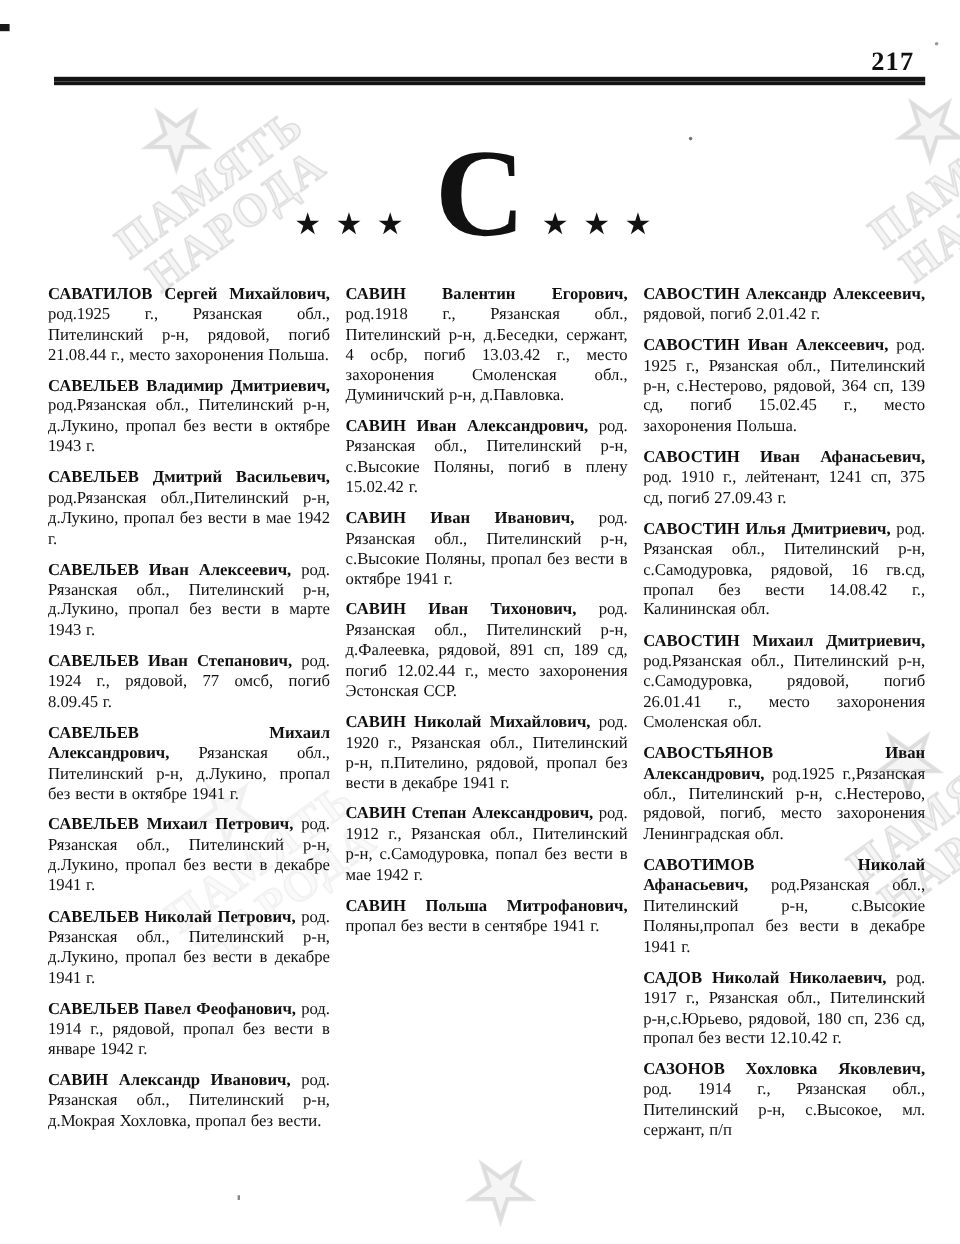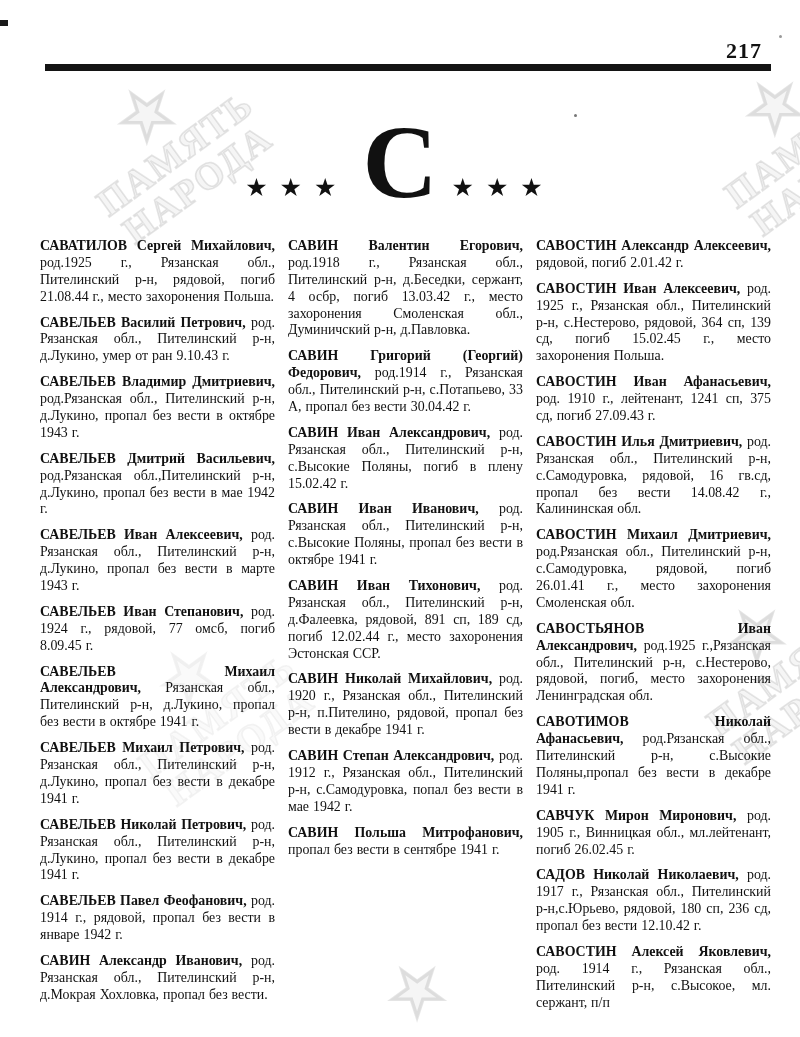--- a/index.html
+++ b/index.html
@@ -117,47 +117,44 @@
 
   <div class="section-header">
     <span class="stars left">★★★</span>
     <span class="section-letter">С</span>
     <span class="stars right">★★★</span>
   </div>
 
   <div class="columns">
     <div class="col">
         <p class="entry"><span class="entry-name">САВАТИЛОВ Сергей Михайлович,</span> <span>род.1925 г., Рязанская обл., Пителинский р-н, рядовой, погиб 21.08.44 г., место захоронения Польша.</span></p>
-        <p class="entry"><span class="entry-name">САВЕЛЬЕВ Василий Петрович,</span> <span>род. Рязанская обл., Пителинский р-н, д.Лукино, умер от ран 9.10.43 г.</span></p>
         <p class="entry"><span class="entry-name">САВЕЛЬЕВ Владимир Дмитриевич,</span> <span>род.Рязанская обл., Пителинский р-н, д.Лукино, пропал без вести в октябре 1943 г.</span></p>
         <p class="entry"><span class="entry-name">САВЕЛЬЕВ Дмитрий Васильевич,</span> <span>род.Рязанская обл.,Пителинский р-н, д.Лукино, пропал без вести в мае 1942 г.</span></p>
         <p class="entry"><span class="entry-name">САВЕЛЬЕВ Иван Алексеевич,</span> <span>род. Рязанская обл., Пителинский р-н, д.Лукино, пропал без вести в марте 1943 г.</span></p>
         <p class="entry"><span class="entry-name">САВЕЛЬЕВ Иван Степанович,</span> <span>род. 1924 г., рядовой, 77 омсб, погиб 8.09.45 г.</span></p>
         <p class="entry"><span class="entry-name">САВЕЛЬЕВ Михаил Александрович,</span> <span>Рязанская обл., Пителинский р-н, д.Лукино, пропал без вести в октябре 1941 г.</span></p>
         <p class="entry"><span class="entry-name">САВЕЛЬЕВ Михаил Петрович,</span> <span>род. Рязанская обл., Пителинский р-н, д.Лукино, пропал без вести в декабре 1941 г.</span></p>
         <p class="entry"><span class="entry-name">САВЕЛЬЕВ Николай Петрович,</span> <span>род. Рязанская обл., Пителинский р-н, д.Лукино, пропал без вести в декабре 1941 г.</span></p>
         <p class="entry"><span class="entry-name">САВЕЛЬЕВ Павел Феофанович,</span> <span>род. 1914 г., рядовой, пропал без вести в январе 1942 г.</span></p>
         <p class="entry"><span class="entry-name">САВИН Александр Иванович,</span> <span>род. Рязанская обл., Пителинский р-н, д.Мокрая Хохловка, пропал без вести.</span></p>
       </div>
     <div class="col">
         <p class="entry"><span class="entry-name">САВИН Валентин Егорович,</span> <span>род.1918 г., Рязанская обл., Пителинский р-н, д.Беседки, сержант, 4 осбр, погиб 13.03.42 г., место захоронения Смоленская обл., Думиничский р-н, д.Павловка.</span></p>
-        <p class="entry"><span class="entry-name">САВИН Григорий (Георгий) Федорович,</span> <span>род.1914 г., Рязанская обл., Пителинский р-н, с.Потапьево, 33 А, пропал без вести 30.04.42 г.</span></p>
         <p class="entry"><span class="entry-name">САВИН Иван Александрович,</span> <span>род. Рязанская обл., Пителинский р-н, с.Высокие Поляны, погиб в плену 15.02.42 г.</span></p>
         <p class="entry"><span class="entry-name">САВИН Иван Иванович,</span> <span>род. Рязанская обл., Пителинский р-н, с.Высокие Поляны, пропал без вести в октябре 1941 г.</span></p>
         <p class="entry"><span class="entry-name">САВИН Иван Тихонович,</span> <span>род. Рязанская обл., Пителинский р-н, д.Фалеевка, рядовой, 891 сп, 189 сд, погиб 12.02.44 г., место захоронения Эстонская ССР.</span></p>
         <p class="entry"><span class="entry-name">САВИН Николай Михайлович,</span> <span>род. 1920 г., Рязанская обл., Пителинский р-н, п.Пителино, рядовой, пропал без вести в декабре 1941 г.</span></p>
         <p class="entry"><span class="entry-name">САВИН Степан Александрович,</span> <span>род. 1912 г., Рязанская обл., Пителинский р-н, с.Самодуровка, попал без вести в мае 1942 г.</span></p>
         <p class="entry"><span class="entry-name">САВИН Польша Митрофанович,</span> <span>пропал без вести в сентябре 1941 г.</span></p>
       </div>
     <div class="col">
         <p class="entry"><span class="entry-name">САВОСТИН Александр Алексеевич,</span> <span>рядовой, погиб 2.01.42 г.</span></p>
         <p class="entry"><span class="entry-name">САВОСТИН Иван Алексеевич,</span> <span>род. 1925 г., Рязанская обл., Пителинский р-н, с.Нестерово, рядовой, 364 сп, 139 сд, погиб 15.02.45 г., место захоронения Польша.</span></p>
         <p class="entry"><span class="entry-name">САВОСТИН Иван Афанасьевич,</span> <span>род. 1910 г., лейтенант, 1241 сп, 375 сд, погиб 27.09.43 г.</span></p>
         <p class="entry"><span class="entry-name">САВОСТИН Илья Дмитриевич,</span> <span>род. Рязанская обл., Пителинский р-н, с.Самодуровка, рядовой, 16 гв.сд, пропал без вести 14.08.42 г., Калининская обл.</span></p>
         <p class="entry"><span class="entry-name">САВОСТИН Михаил Дмитриевич,</span> <span>род.Рязанская обл., Пителинский р-н, с.Самодуровка, рядовой, погиб 26.01.41 г., место захоронения Смоленская обл.</span></p>
         <p class="entry"><span class="entry-name">САВОСТЬЯНОВ Иван Александрович,</span> <span>род.1925 г.,Рязанская обл., Пителинский р-н, с.Нестерово, рядовой, погиб, место захоронения Ленинградская обл.</span></p>
         <p class="entry"><span class="entry-name">САВОТИМОВ Николай Афанасьевич,</span> <span>род.Рязанская обл., Пителинский р-н, с.Высокие Поляны,пропал без вести в декабре 1941 г.</span></p>
-        <p class="entry"><span class="entry-name">САВЧУК Мирон Миронович,</span> <span>род. 1905 г., Винницкая обл., мл.лейтенант, погиб 26.02.45 г.</span></p>
         <p class="entry"><span class="entry-name">САДОВ Николай Николаевич,</span> <span>род. 1917 г., Рязанская обл., Пителинский р-н,с.Юрьево, рядовой, 180 сп, 236 сд, пропал без вести 12.10.42 г.</span></p>
-        <p class="entry"><span class="entry-name">САВОСТИН Алексей Яковлевич,</span> <span>род. 1914 г., Рязанская обл., Пителинский р-н, с.Высокое, мл. сержант,  п/п</span></p>
+        <p class="entry"><span class="entry-name">САЗОНОВ Хохловка Яковлевич,</span> <span>род. 1914 г., Рязанская обл., Пителинский р-н, с.Высокое, мл. сержант,  п/п</span></p>
       </div>
   </div>
 </div>
 
 </body></html>

